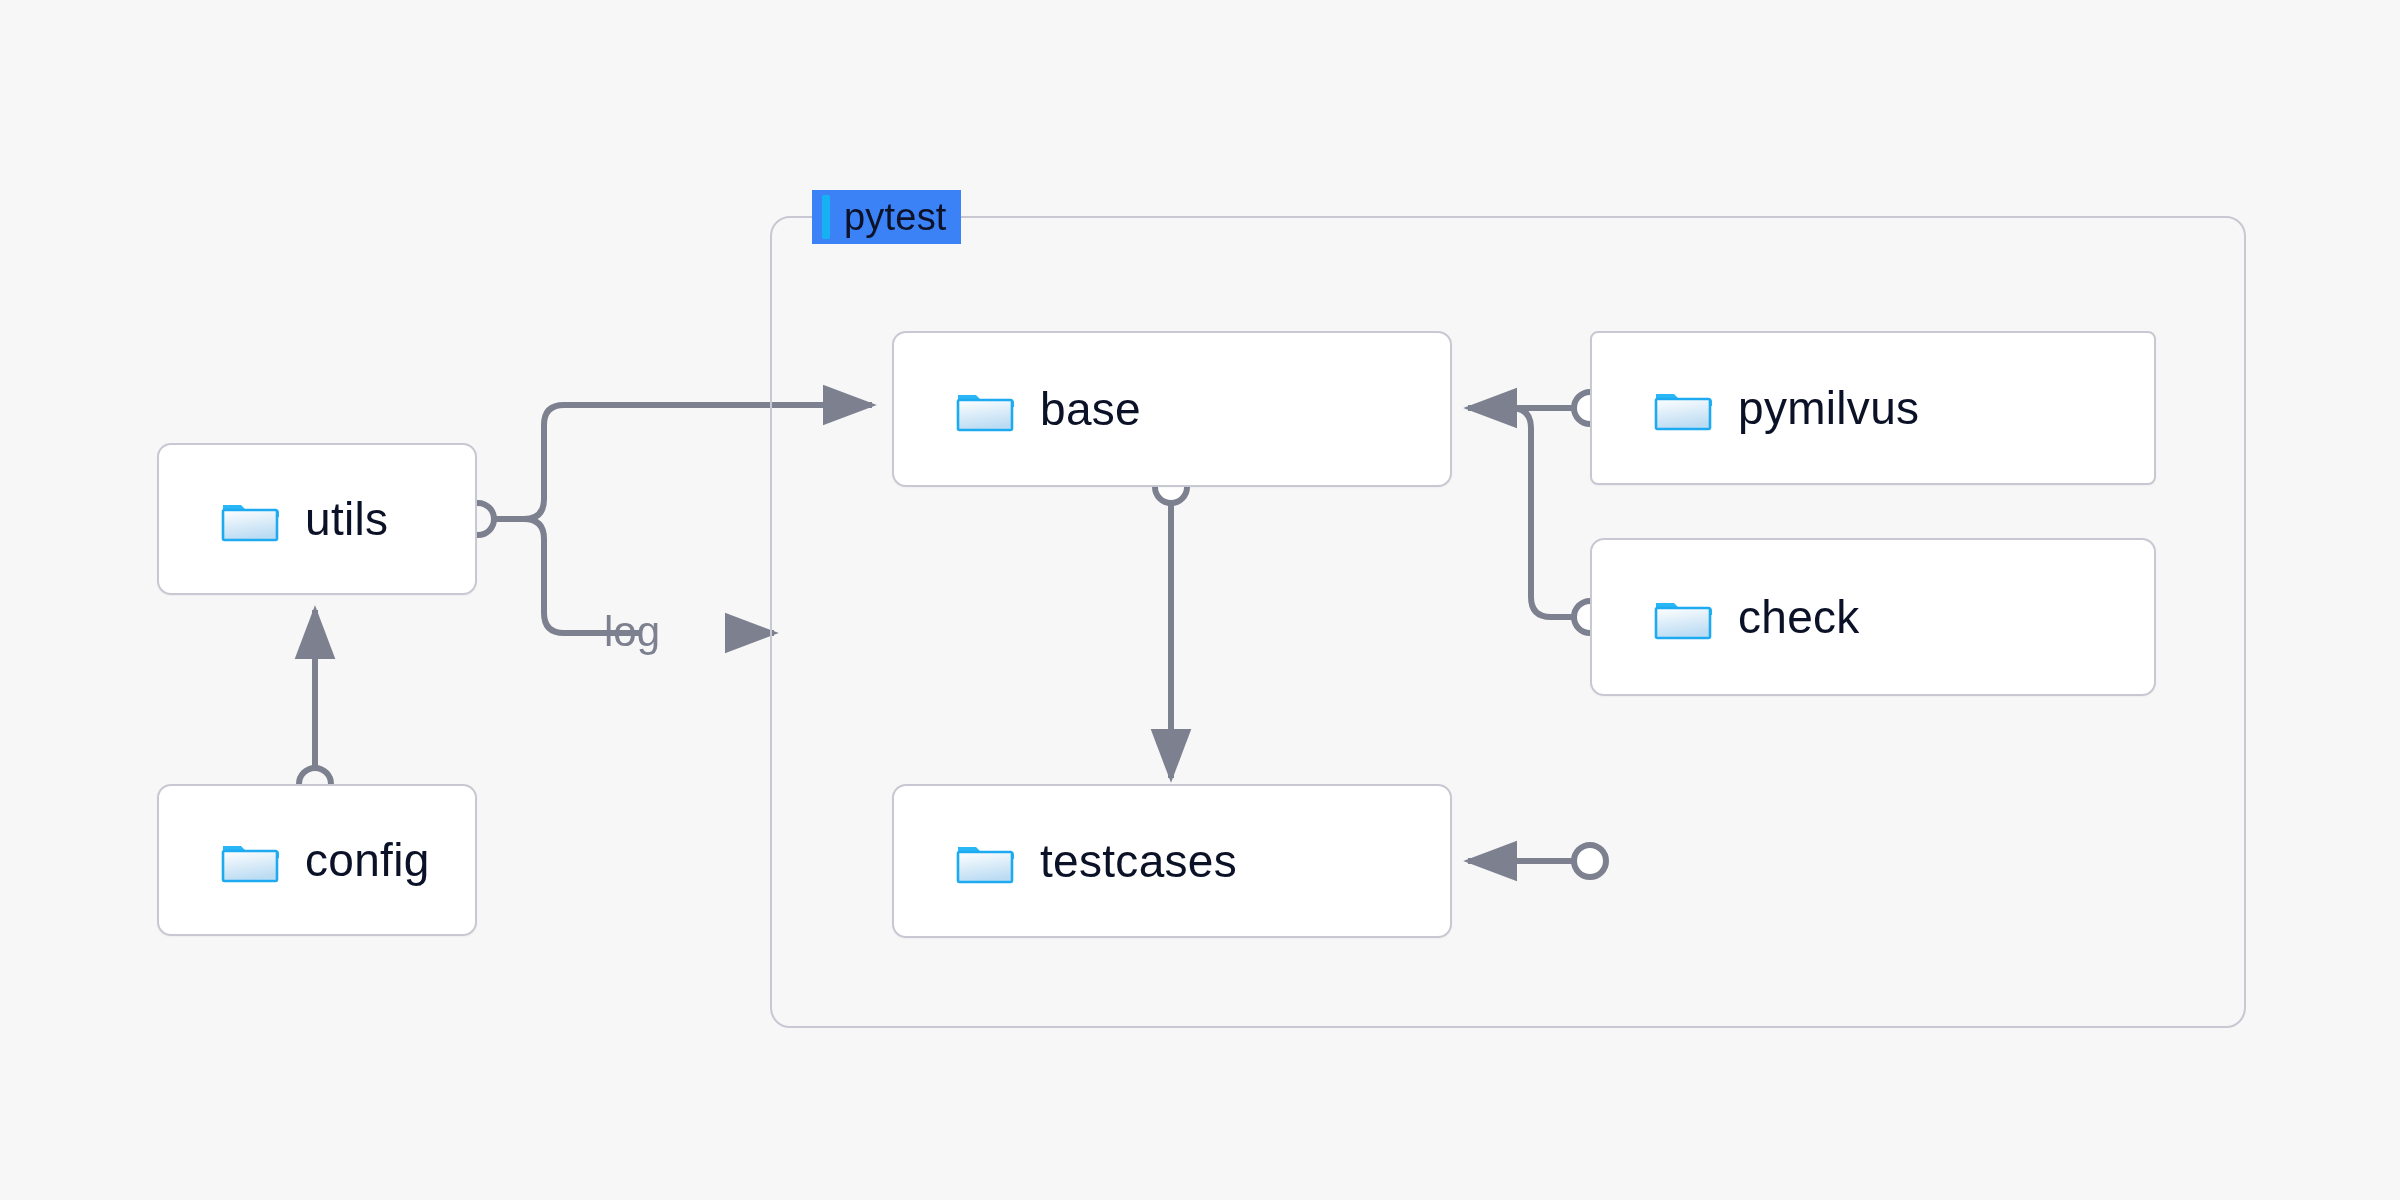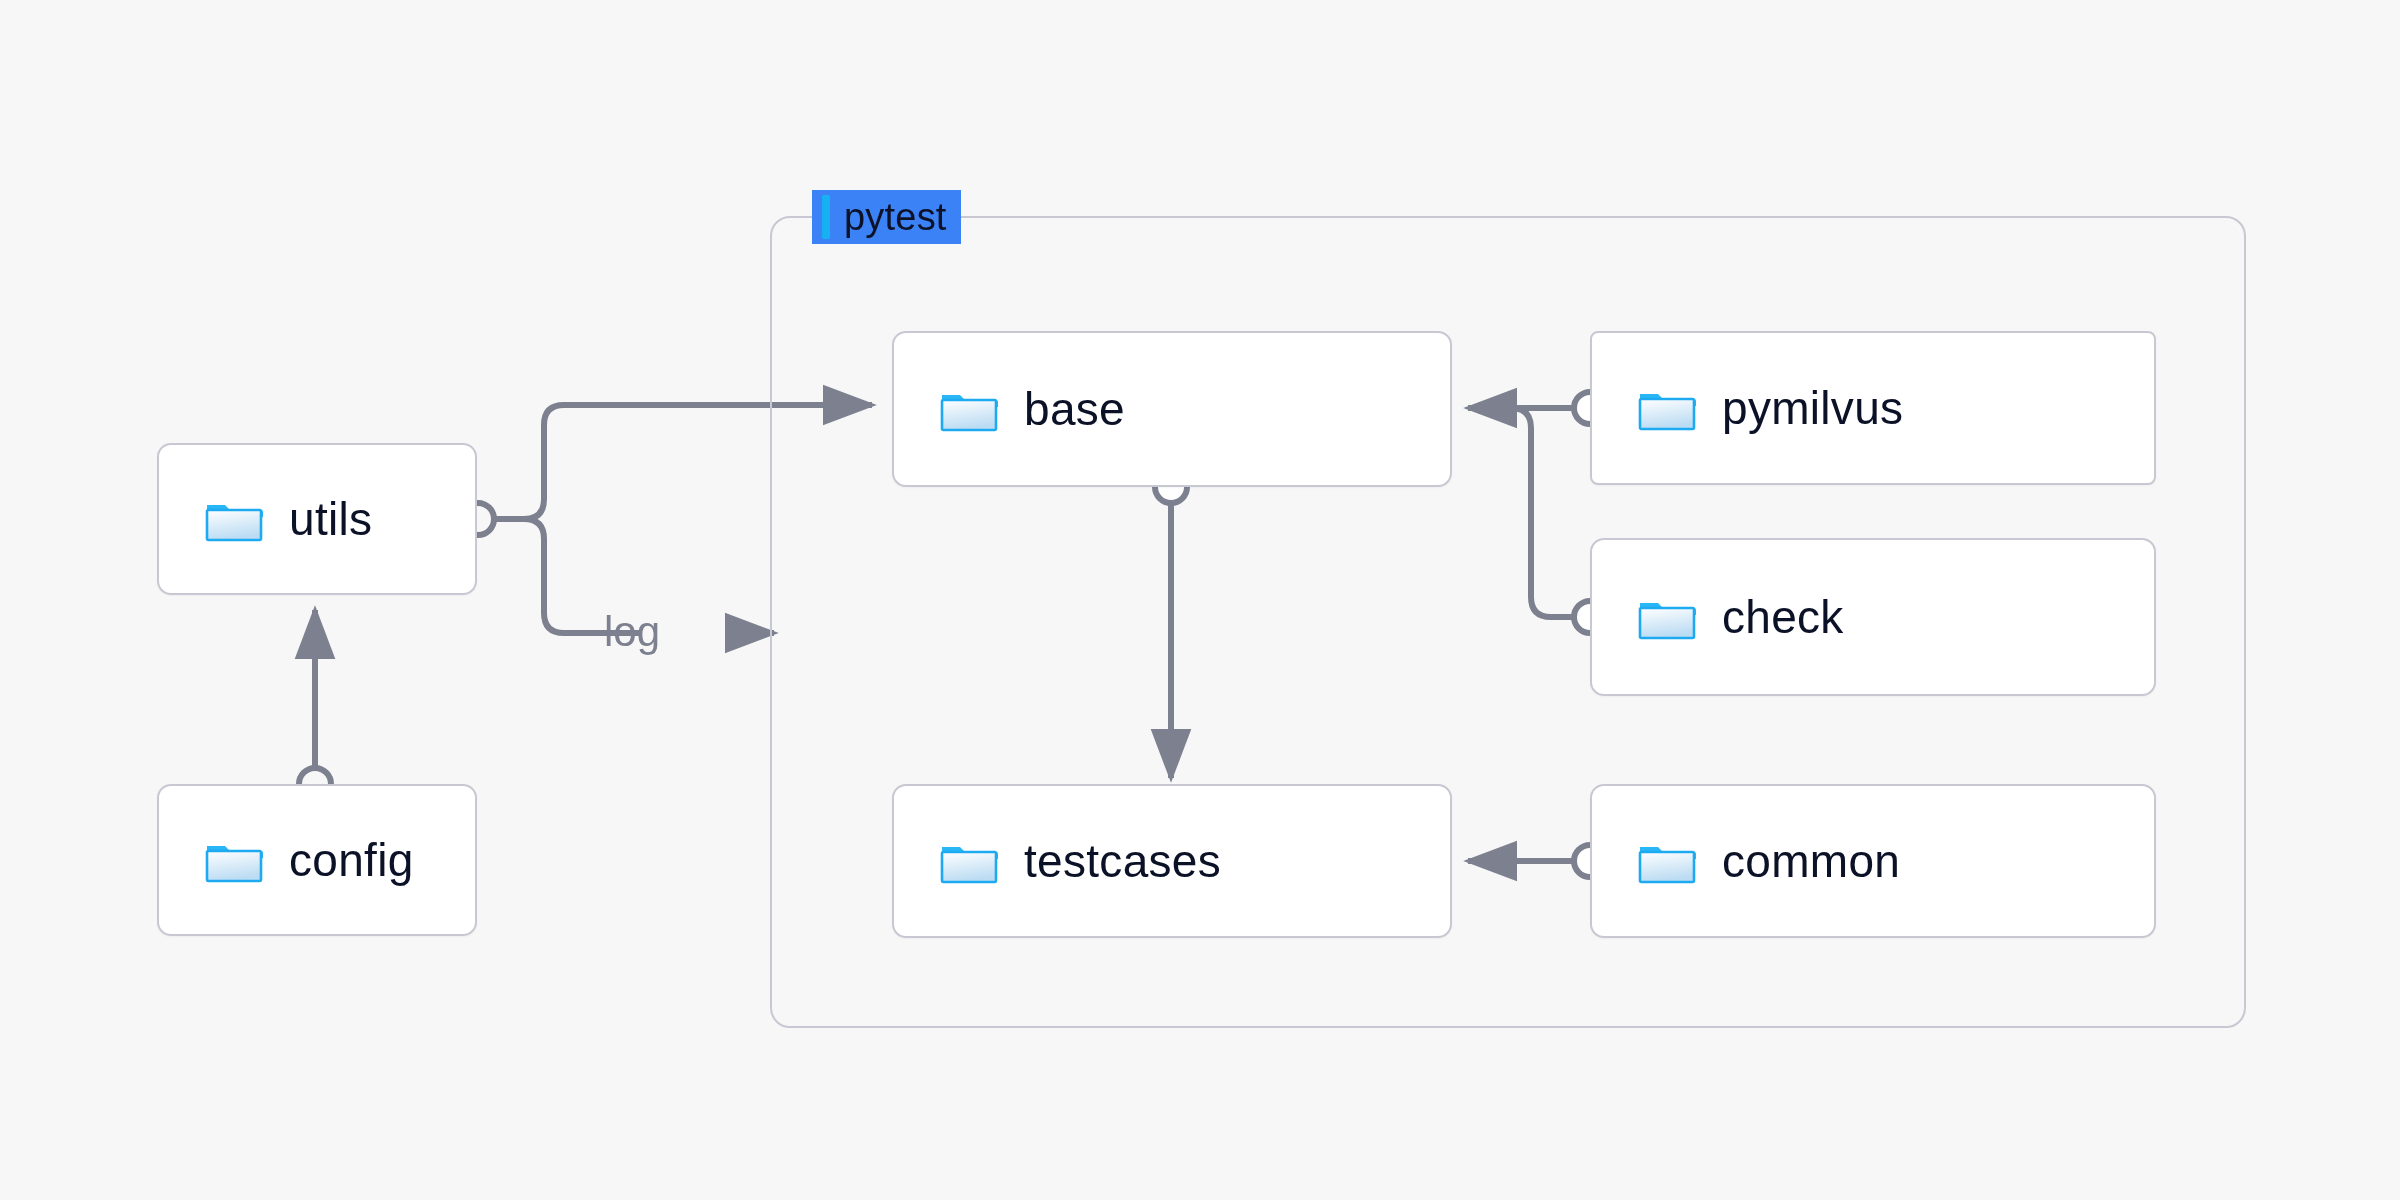--- a/index.html
+++ b/index.html
@@ -31,21 +31,21 @@
   .group-title {
     font-size:38px; color:#0d1228; letter-spacing:.2px;
   }
 
   .node {
     position:absolute;
     background:#ffffff;
     border:2px solid #c8c8d2;
     border-radius:14px;
     display:flex; align-items:center;
-    padding-left:46px;
+    padding-left:62px;
     box-shadow:0 1px 2px rgba(20,24,48,.04);
   }
   .node-label {
     font-size:46px; color:#0b1126; letter-spacing:.3px;
     margin-left:26px; white-space:nowrap;
   }
   .folder-icon { width:58px; height:46px; position:relative; flex:0 0 auto; }
 
   .edge-text {
     position:absolute;
@@ -164,25 +164,16 @@
   <div class="node" style="left:1590px; top:538px; width:566px; height:158px;">
     <span class="folder-icon">
       <svg viewBox="0 0 58 46" width="58" height="46">
         <path d="M2,9 h18 l5,5 h31 a2,2 0 0 1 2,2 v5 h-56 z" fill="#29b6f6"></path>
         <rect x="2" y="14" width="54" height="30" rx="1.5" fill="url(#folderGrad)" stroke="#1eaaf1" stroke-width="2.6"></rect>
       </svg>
     </span>
     <span class="node-label">check</span>
   </div>
 
-  <div class="node" style="left:1590px; top:784px; width:566px; height:154px;">
-    <span class="folder-icon">
-      <svg viewBox="0 0 58 46" width="58" height="46">
-        <path d="M2,9 h18 l5,5 h31 a2,2 0 0 1 2,2 v5 h-56 z" fill="#29b6f6"></path>
-        <rect x="2" y="14" width="54" height="30" rx="1.5" fill="url(#folderGrad)" stroke="#1eaaf1" stroke-width="2.6"></rect>
-      </svg>
-    </span>
-    <span class="node-label">common</span>
-  </div>
 
   <div class="edge-text" style="left:604px; top:608px;">log</div>
 
 </div>
 
 </body></html>

